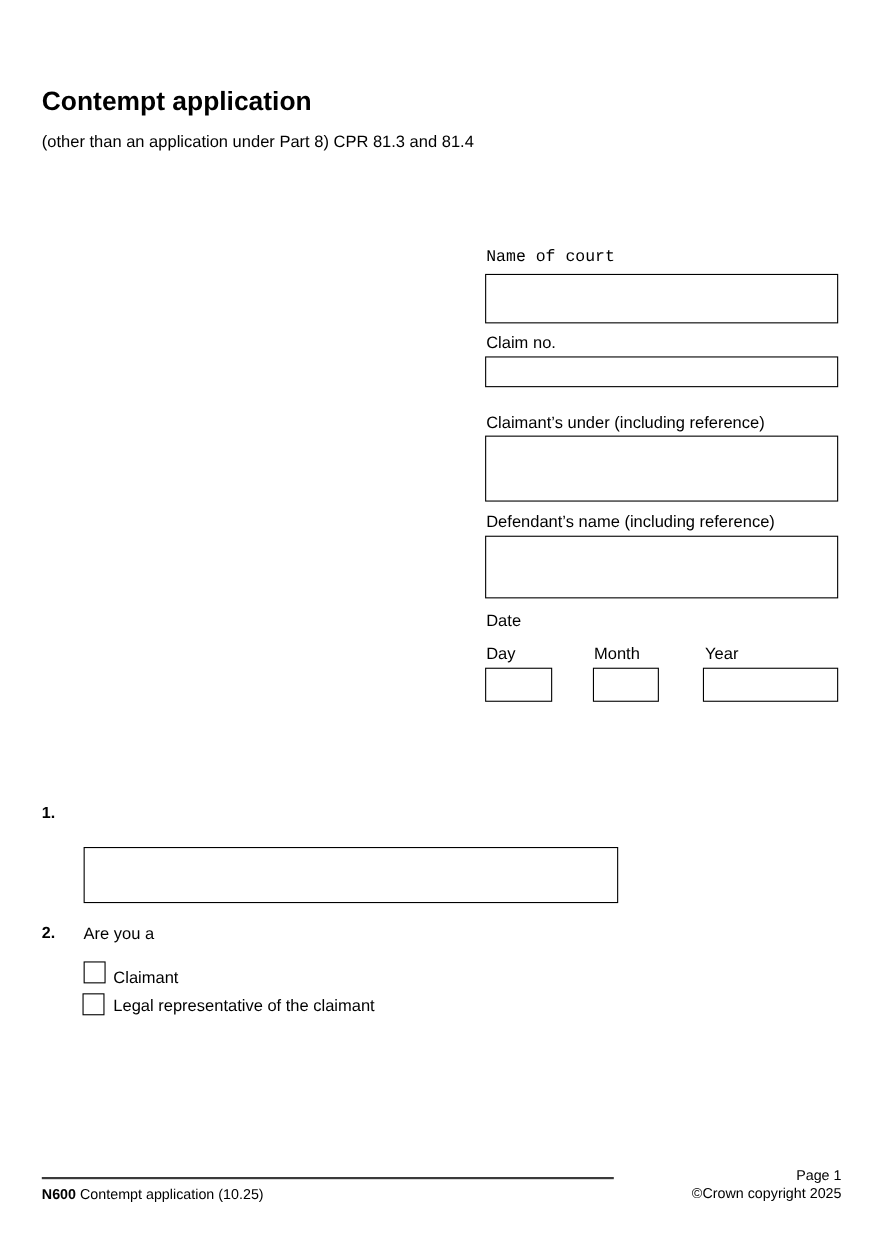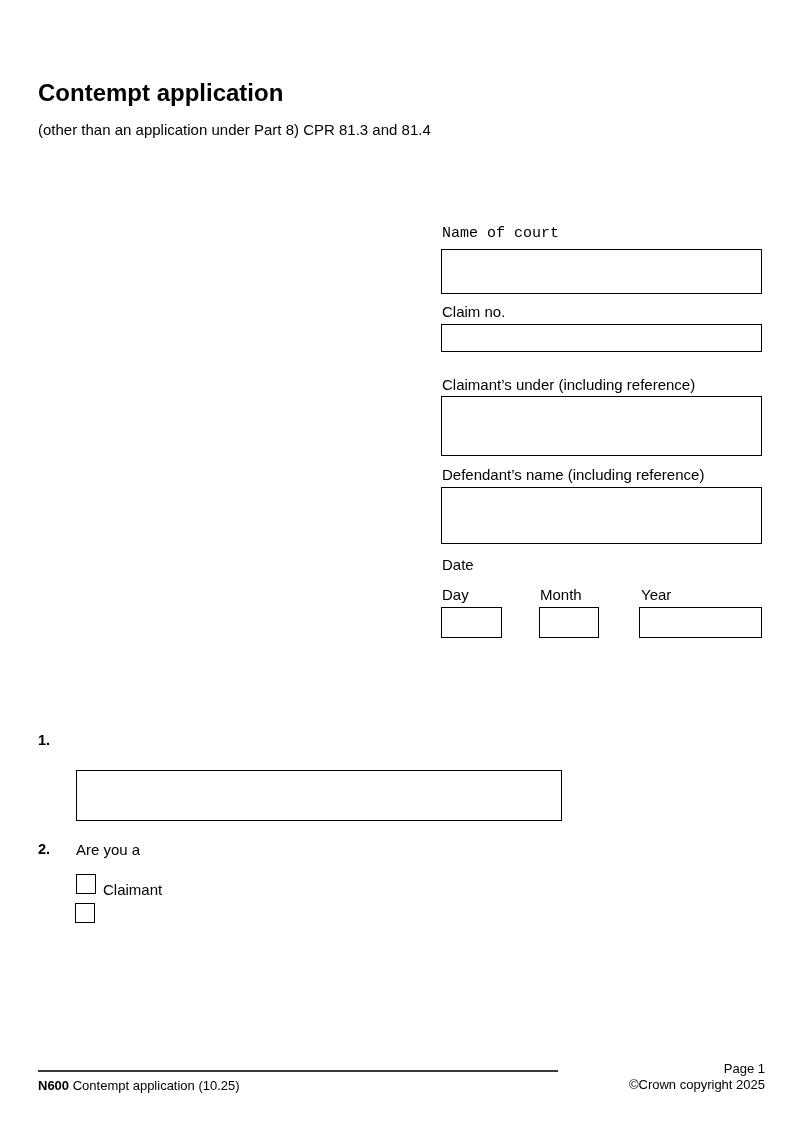--- a/index.html
+++ b/index.html
@@ -83,20 +83,21 @@
   <div class="abs qnum" style="left:38px; top:730px;">1.</div>
   <div class="abs field-box" style="left:76px; top:770px; width:486px; height:51px;"></div>
 
   <div class="abs qnum" style="left:38px; top:839px;">2.</div>
   <div class="abs qtext" style="left:76px; top:839px;">Are you a</div>
 
   <div class="abs checkbox" style="left:76px; top:874px;"></div>
   <div class="abs opt-label" style="left:103px; top:881px;">Claimant</div>
 
   <div class="abs checkbox" style="left:75px; top:903px;"></div>
+  <div class="abs opt-label" style="left:103px; top:906px;">Legal representative of the claimant</div>
 
   <div class="abs footer-rule" style="left:38px; top:1070px; width:520px;"></div>
 
   <div class="abs footer-text" style="left:38px; top:1078px;text-align:center;">
     <span class="bold">N600</span>
     <span>Contempt application (10.25)</span>
   </div>
 
   <div class="abs footer-text right" style="right:35px; top:1061px; width:200px;">Page 1</div>
   <div class="abs footer-text right" style="right:35px; top:1077px; width:250px;">©Crown copyright 2025</div>

